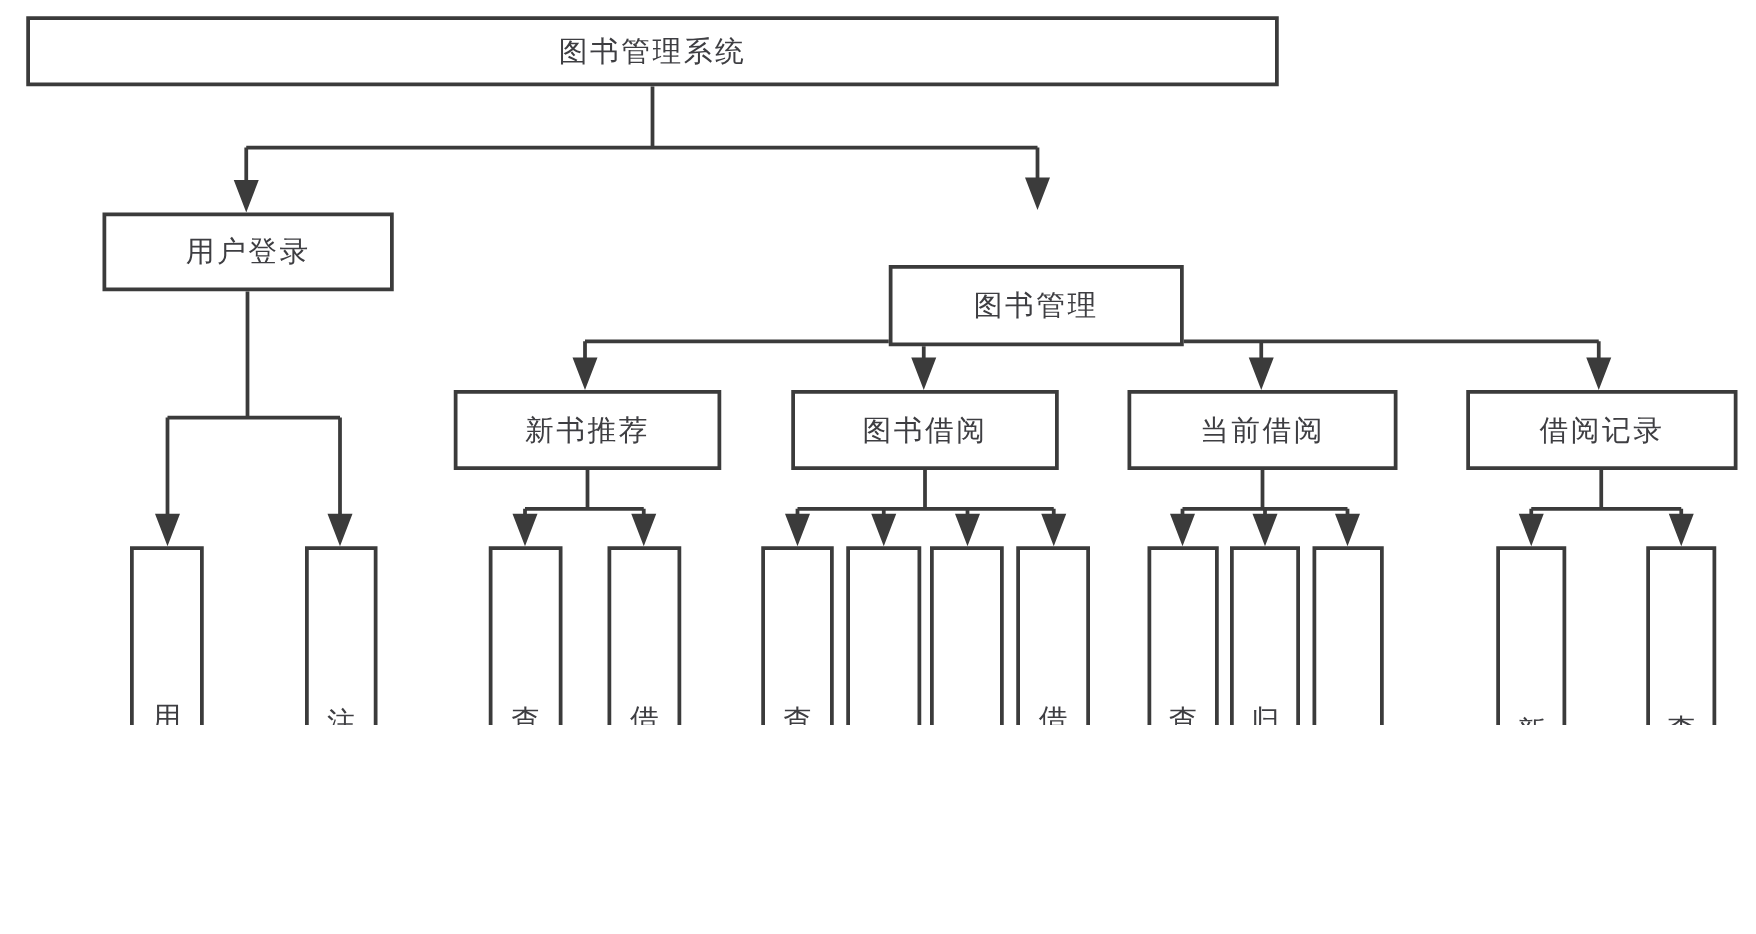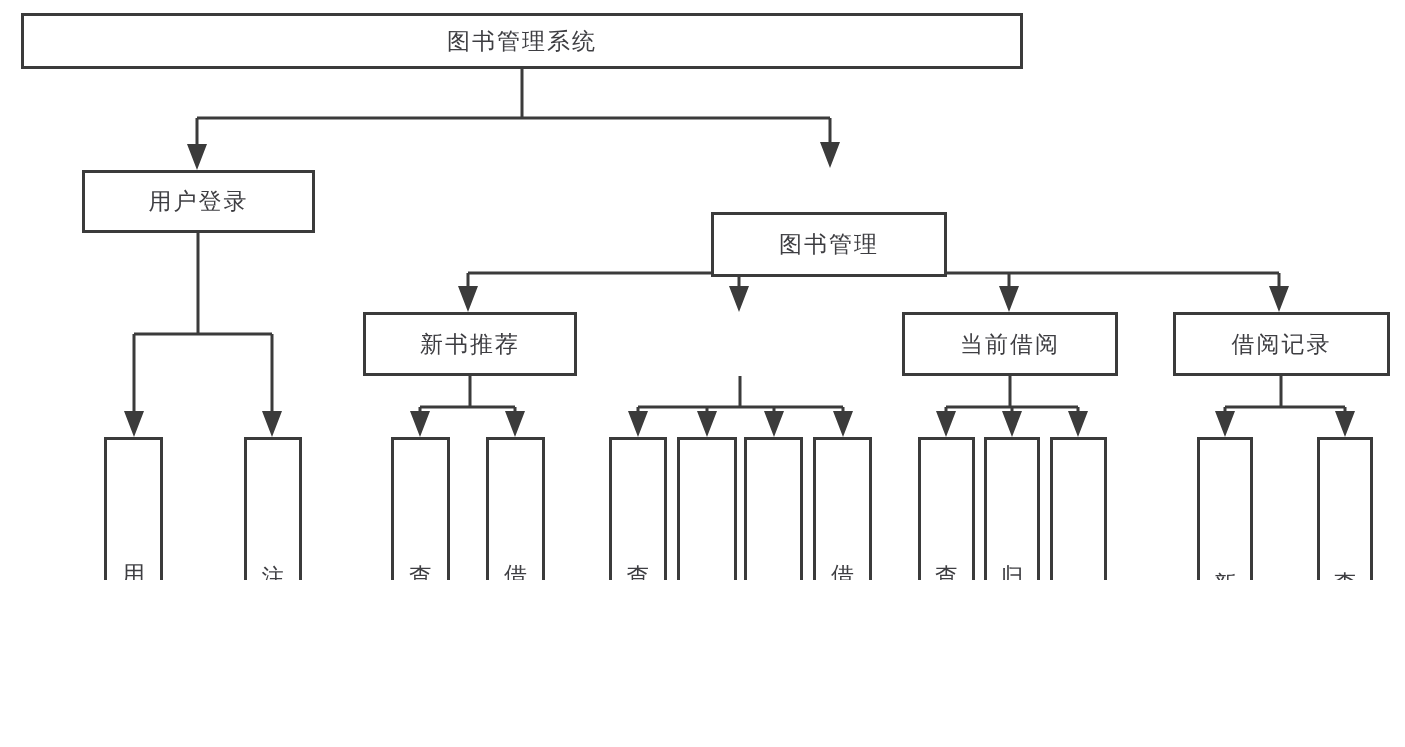--- a/index.html
+++ b/index.html
@@ -68,20 +68,21 @@
       M1215 411 H1235 L1225 437 Z
       M1335 411 H1355 L1345 437 Z"></path>
   </svg>
 
   <div class="box" style="left:21px; top:13px; width:1002px; height:56px;">图书管理系统</div>
 
   <div class="box" style="left:82px; top:170px; width:233px; height:63px;">用户登录</div>
   <div class="box" style="left:711px; top:168px; width:236px; height:65px;margin-top:44px;">图书管理</div>
 
   <div class="box" style="left:363px; top:312px; width:214px; height:64px;">新书推荐</div>
+  <div class="box" style="left:633px; top:312px; width:214px; height:64px;">图书借阅</div>
   <div class="box" style="left:1173px; top:312px; width:217px; height:64px;">借阅记录</div>
   <div class="box" style="left:902px; top:312px; width:216px; height:64px;">当前借阅</div>
 
   <div class="box v s4" style="left:104px; top:437px; width:59px; height:298px;">用户登录</div>
   <div class="box v s4" style="left:244px; top:437px; width:58px; height:298px;">注销登录</div>
 
   <div class="box v s4" style="left:391px; top:437px; width:59px; height:298px;">查询图书</div>
   <div class="box v s4" style="left:486px; top:437px; width:59px; height:298px;">借阅图书</div>
 
   <div class="box v s4" style="left:609px; top:437px; width:58px; height:298px;">查询图书</div>

